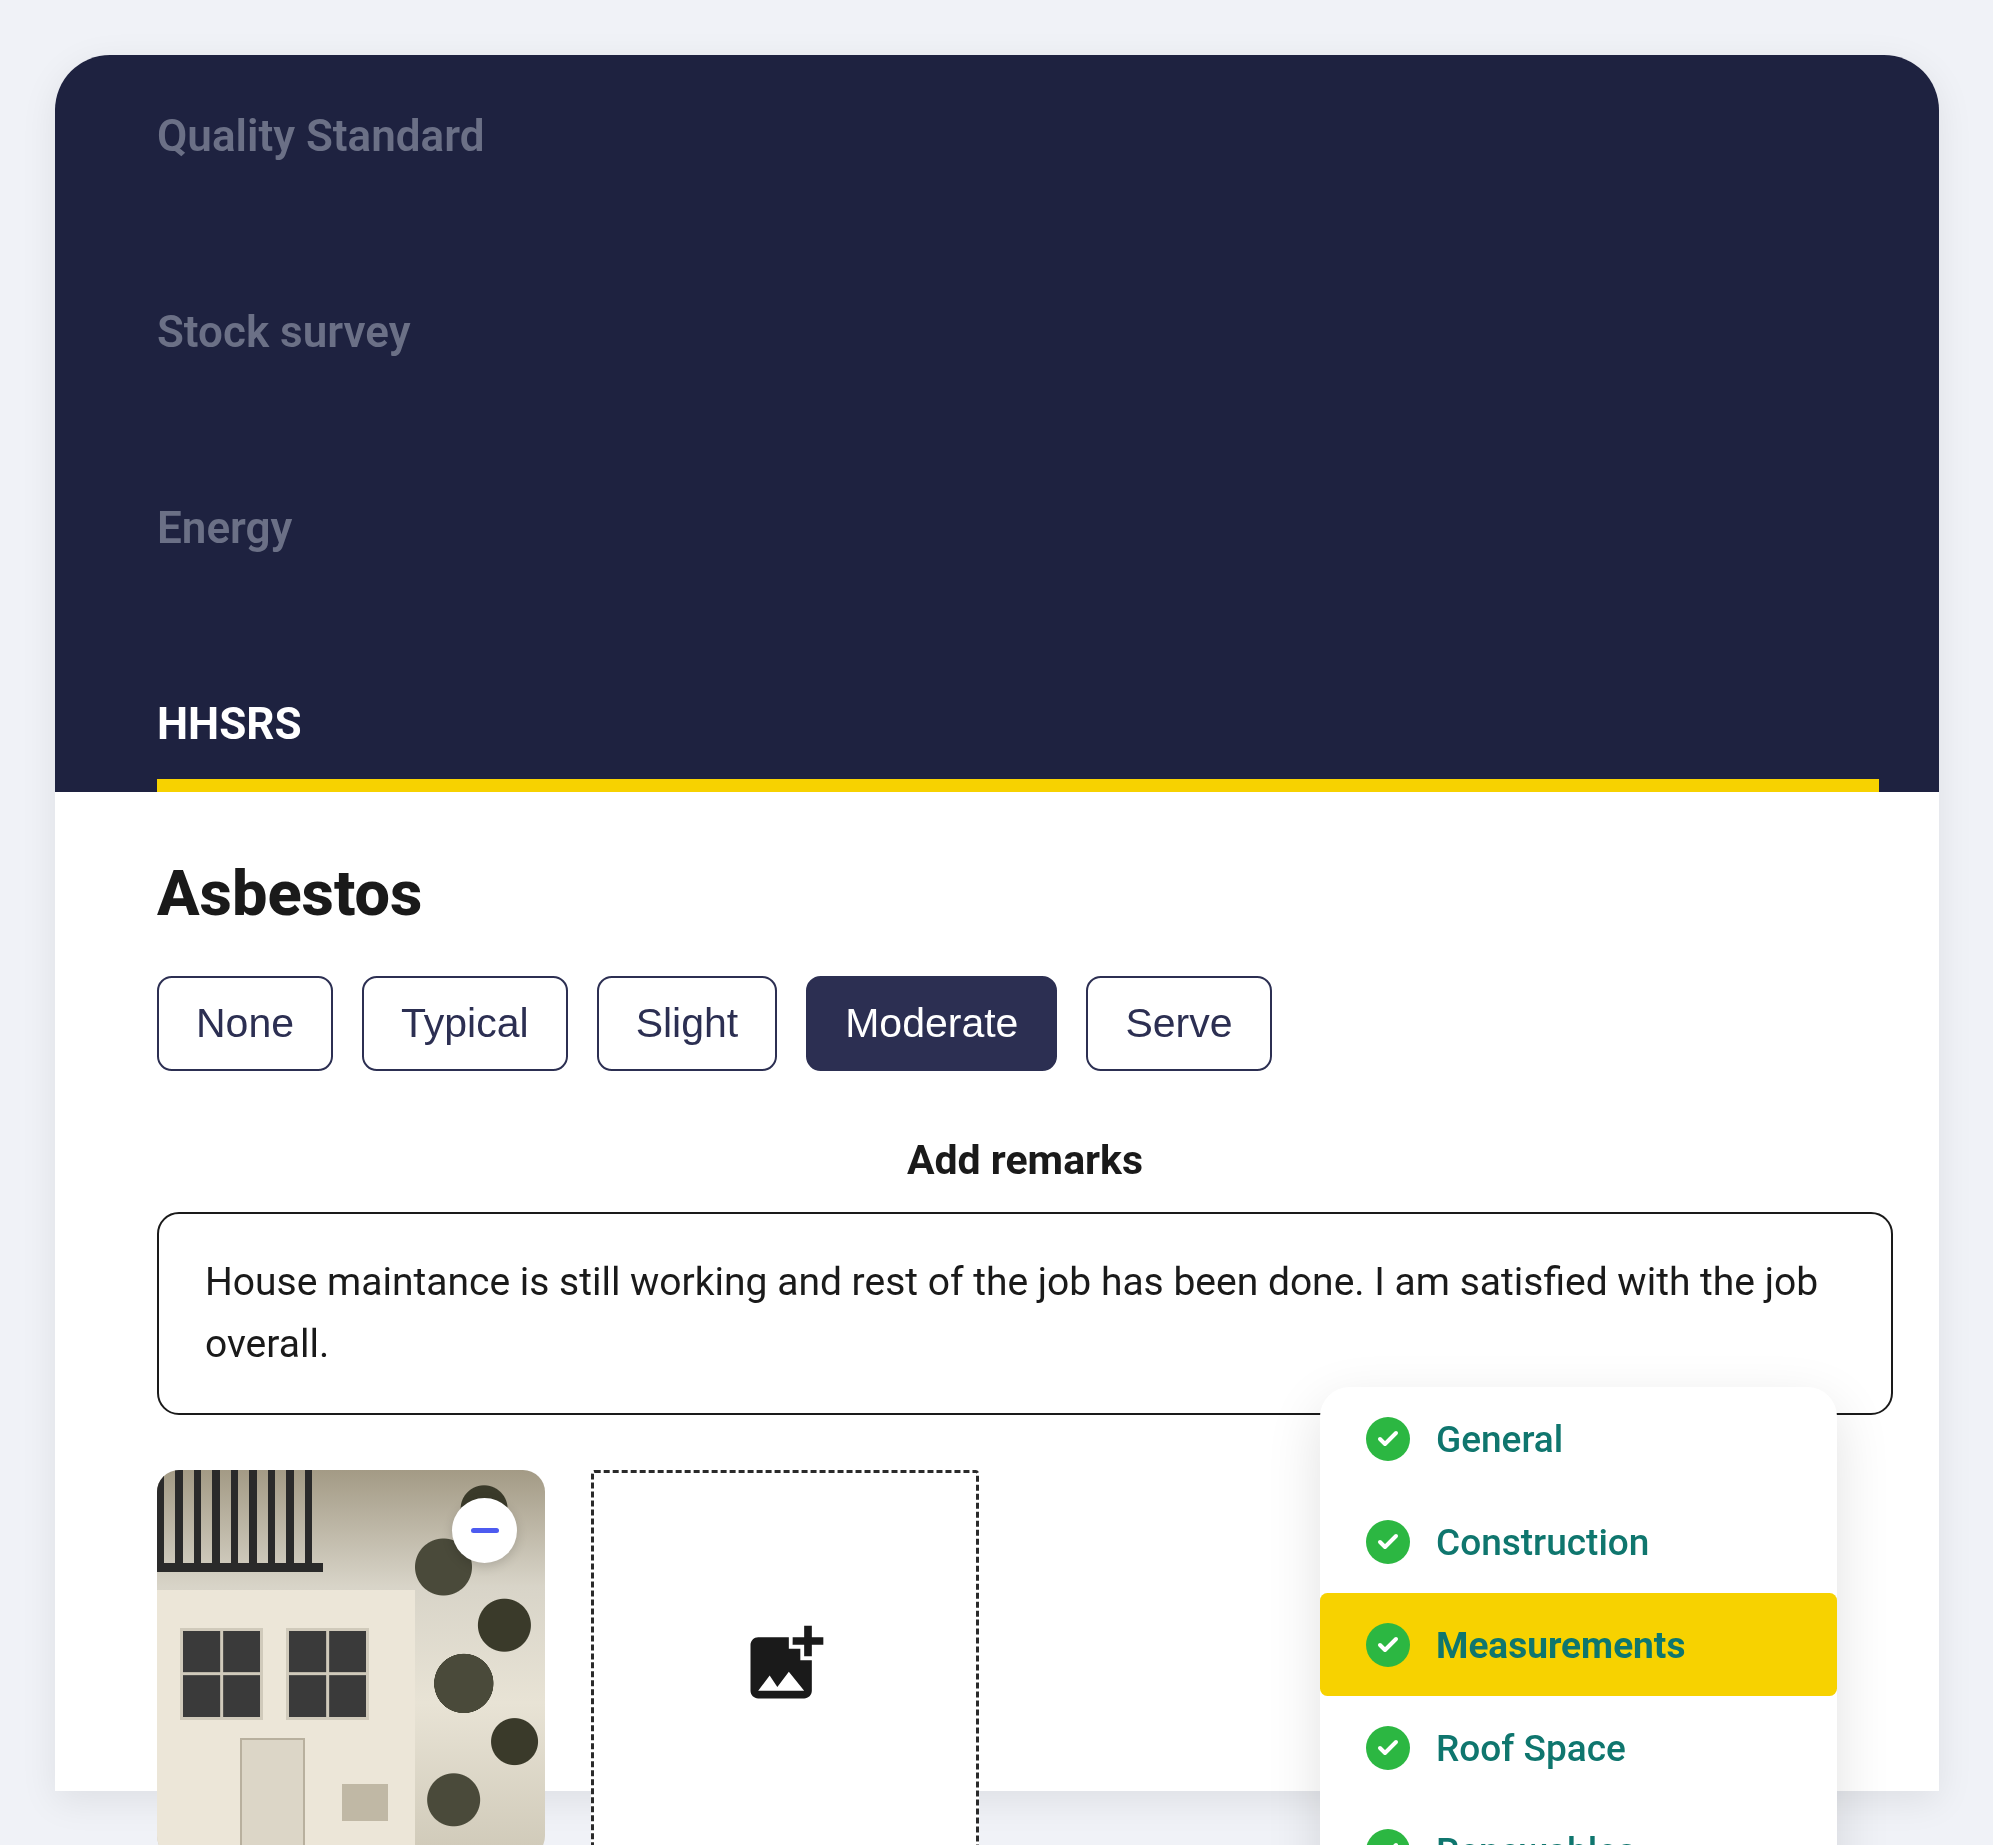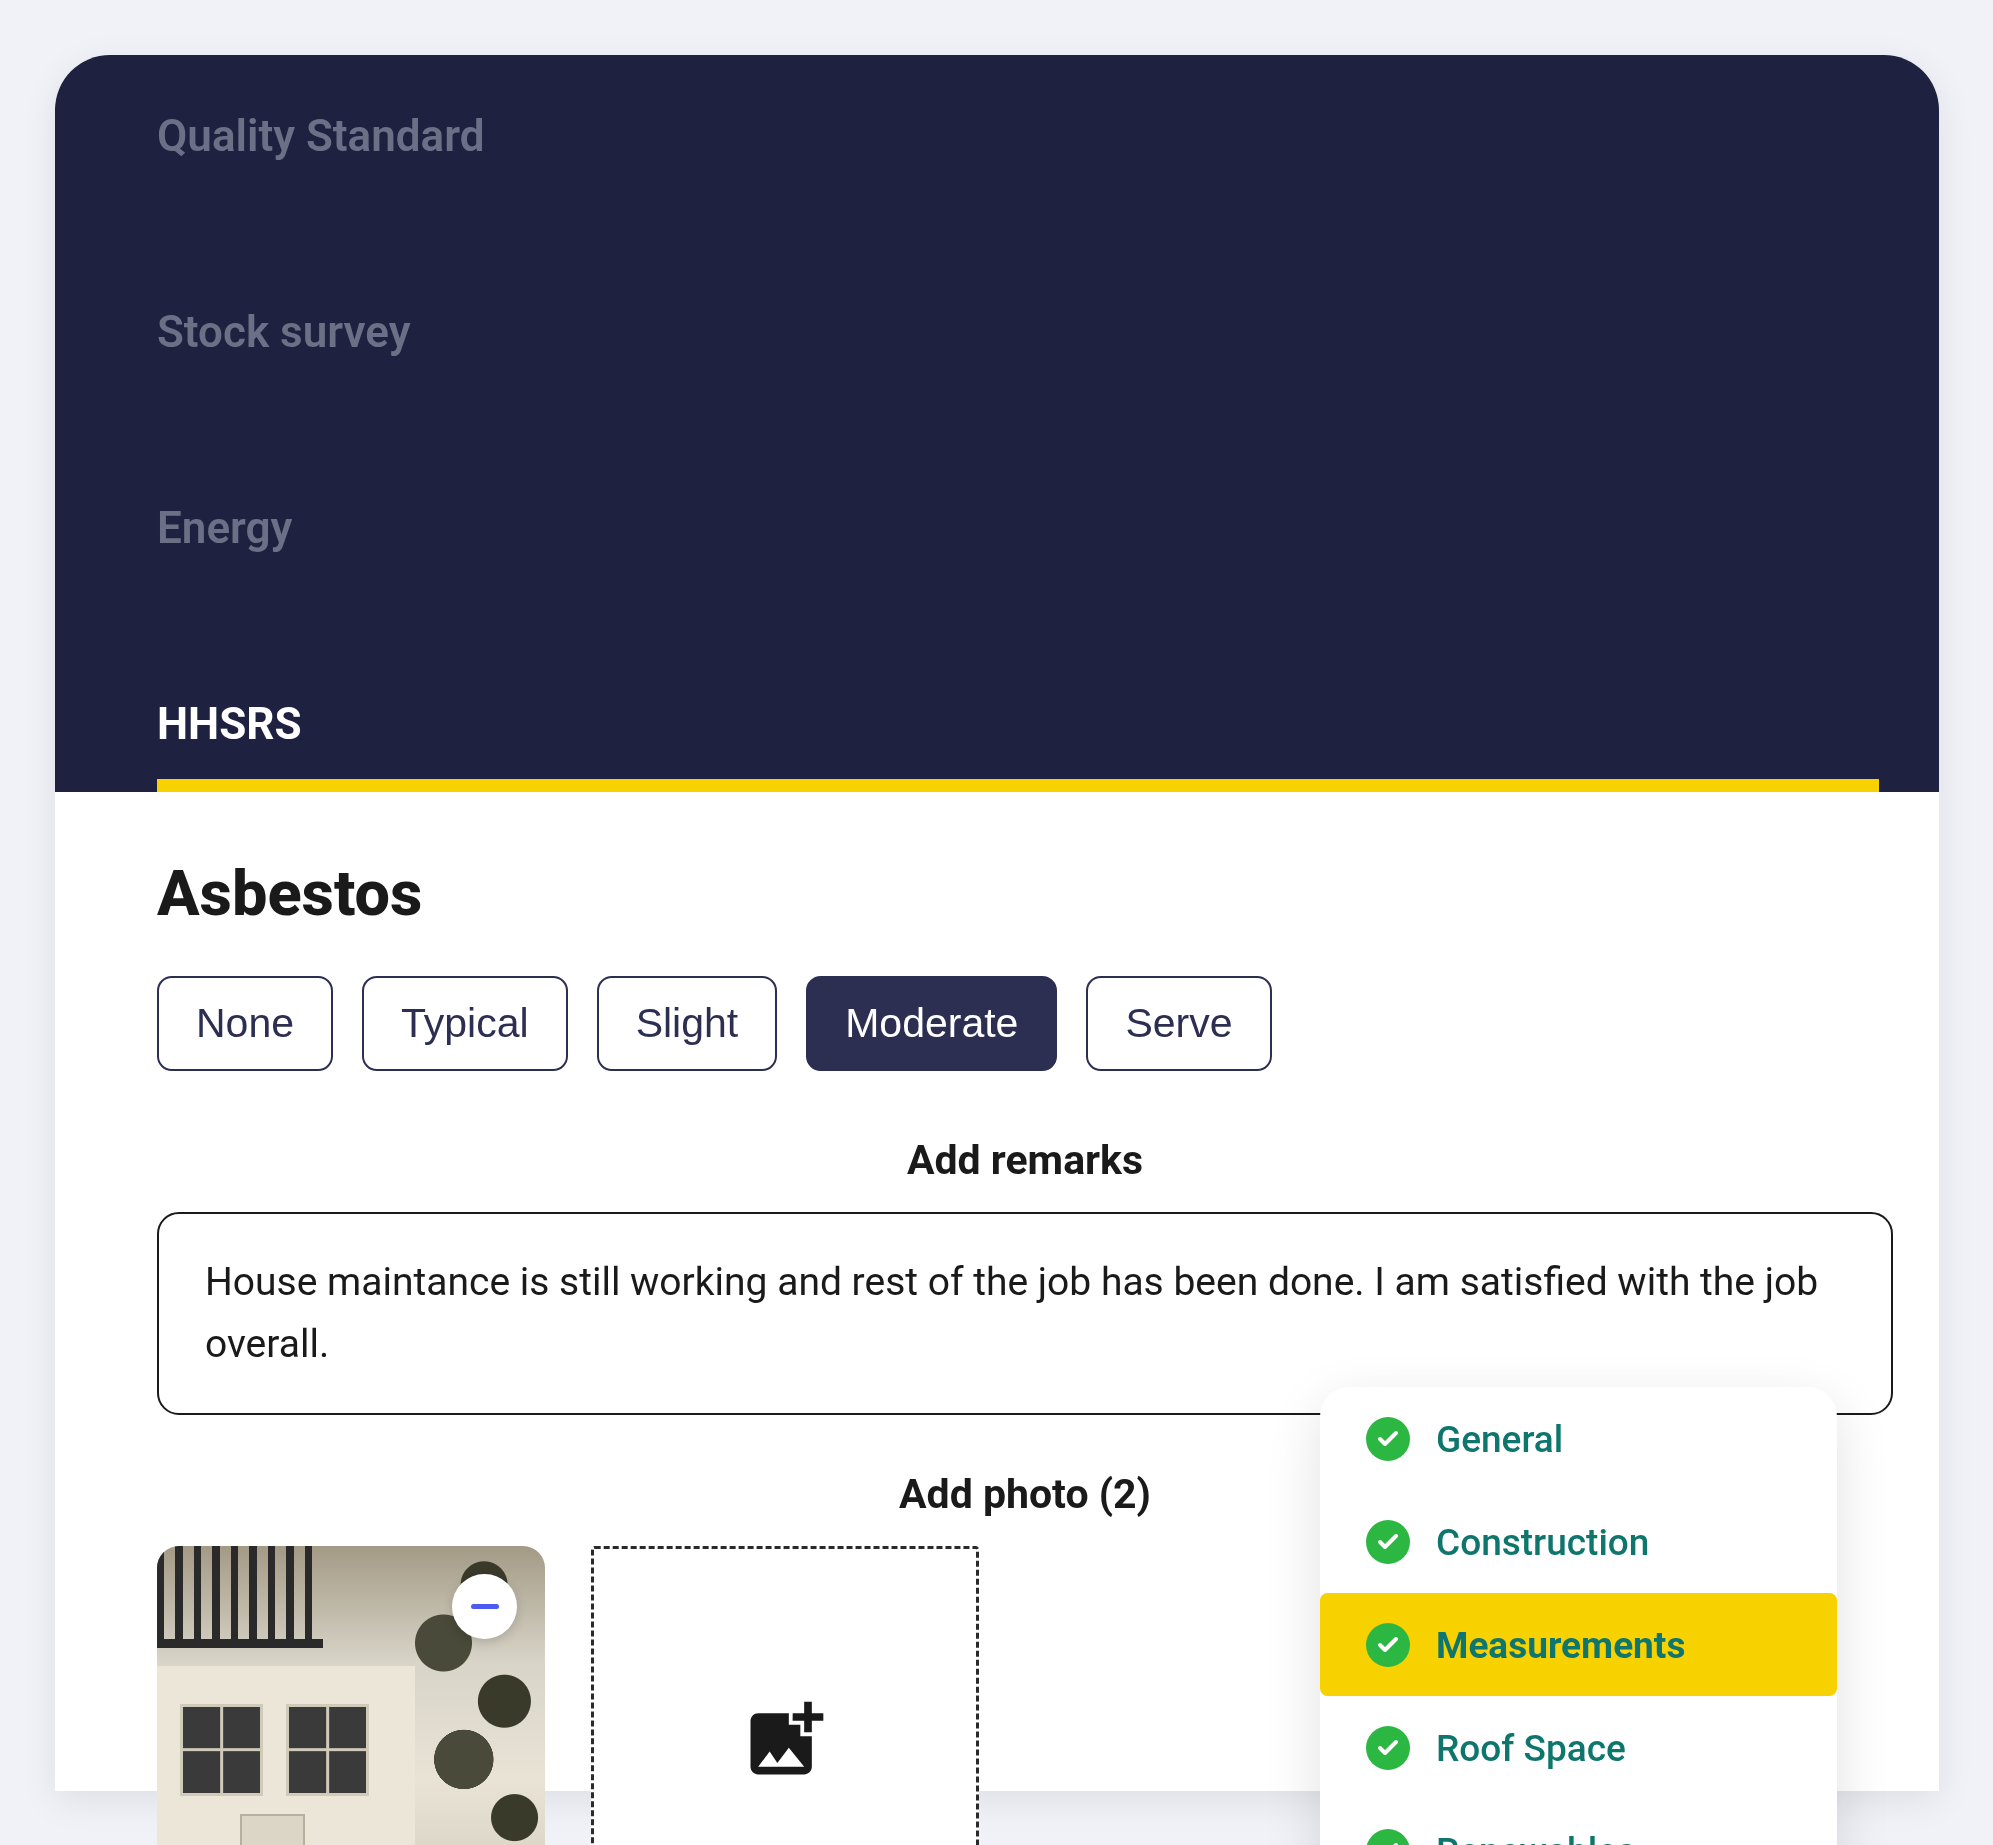--- a/index.html
+++ b/index.html
@@ -336,21 +336,20 @@
       <button class="severity-btn">Typical</button>
       <button class="severity-btn">Slight</button>
       <button class="severity-btn selected">Moderate</button>
       <button class="severity-btn">Serve</button>
     </div>
 
     <div class="section-label">Add remarks</div>
 
     <div class="remarks-box">House maintance is still working and rest of the job has been done. I am satisfied with the job overall.</div>
 
-    <div class="section-label">Add photo (2)</div>
 
     <div class="photo-row">
 
       <div class="photo-thumb">
         <div class="house-scene">
           <div class="house-wall"></div>
           <div class="balcony"></div>
           <div class="window1"></div>
           <div class="window2"></div>
           <div class="door"></div>

